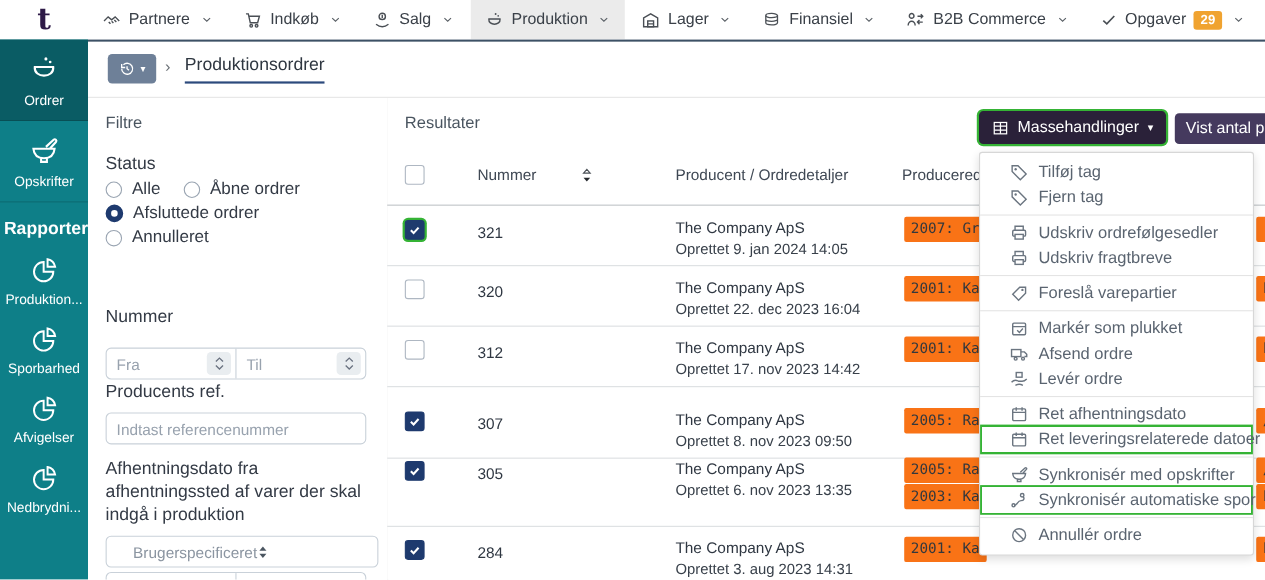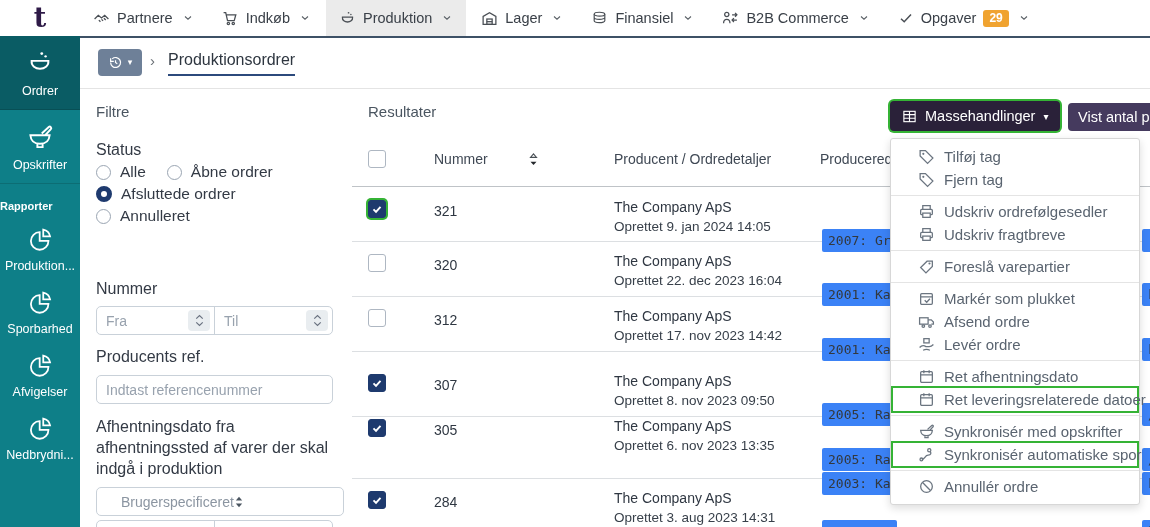--- a/index.html
+++ b/index.html
@@ -17,21 +17,21 @@
   .nav-item .nicon{color:#4a4f55;}
   .chev{color:#5a6066;margin-left:2px;}
   .badge{background:#f0a330;color:#fff;font-size:12px;font-weight:bold;border-radius:3px;padding:1px 6px;line-height:15px;}
 
   
   .sidebar{position:absolute;left:0;top:36px;width:80px;height:491px;background:#0e7f88;color:#fff;}
   .sb-item{text-align:center;padding:13px 2px 11px;border-bottom:1px solid rgba(0,0,0,.14);cursor:pointer;}
   .sb-item.active{background:#0a5c64;}
   .sb-item .sicon{margin:0 auto 7px;width:28px;height:28px;}
   .sb-label{font-size:12.5px;color:#fff;}
-  .sb-section{font-size:11px;font-weight:bold;text-align:left;padding:16px 0 4px;}
+  .sb-section{font-size:16px;font-weight:bold;text-align:right;padding:16px 0 4px;}
   .sb-report{text-align:center;padding:11px 2px 6px;cursor:pointer;}
   .sb-report .sicon{margin:0 auto 6px;width:26px;height:26px;}
 
   
   .main{position:absolute;left:80px;top:36px;width:1070px;height:491px;border-top:2px solid #3d5166;background:#fff;}
   .crumbbar{position:absolute;left:0;top:0;width:100%;height:50px;border-bottom:1px solid #e4e4e4;background:#fff;}
   .hist-btn{position:absolute;left:18px;top:11px;width:44px;height:27px;background:#6e8098;border-radius:4px;display:flex;align-items:center;justify-content:center;gap:5px;cursor:pointer;color:#fff;}
   .crumb-sep{position:absolute;left:70px;top:14px;font-size:15px;color:#6a7076;}
   .crumb-title{position:absolute;left:88px;top:13px;font-size:16px;color:#2e3640;padding-bottom:5px;border-bottom:2px solid #2c4a7c;}
 
@@ -67,21 +67,21 @@
   .th{position:absolute;top:62px;font-size:14px;color:#3f4854;}
   .sort-ic{position:absolute;left:176px;top:63px;cursor:pointer;}
   .thead-line{position:absolute;left:0;top:97px;width:798px;border-top:1px solid #bfc3c7;}
   .row{position:absolute;left:0;width:798px;border-bottom:1px solid #dcdfe2;}
   .cb{width:18px;height:18px;border:1.5px solid #aeb7c2;border-radius:3px;background:#fff;box-sizing:border-box;cursor:pointer;}
   .cb.on{background:#1e3a6e;border-color:#1e3a6e;display:flex;align-items:center;justify-content:center;}
   .cb.hl{box-shadow:0 0 0 2px #35b335;}
   .cell-num{position:absolute;left:82px;top:16px;font-size:14px;color:#2f3742;}
   .cell-prod{position:absolute;left:262px;top:10px;font-size:14px;color:#2f3742;line-height:20px;}
   .cell-created{font-size:13.5px;color:#38404a;}
-  .chip{position:absolute;background:#3b82f6;color:#33383d;font-family:"DejaVu Sans Mono",monospace;font-size:13px;line-height:17px;padding:3px 6px;border-radius:2px;white-space:nowrap;margin-top:32px;}
+  .chip{position:absolute;background:#f97316;color:#33383d;font-family:"DejaVu Sans Mono",monospace;font-size:13px;line-height:17px;padding:3px 6px;border-radius:2px;white-space:nowrap;}
 
   
   .menu{position:absolute;left:890px;top:138px;width:250px;background:#fff;border:1px solid #d7d7d7;border-radius:3px;box-shadow:0 3px 9px rgba(0,0,0,.14);padding:6px 0;z-index:20;box-sizing:border-box;}
   .mi{height:23px;display:flex;align-items:center;gap:9px;padding-left:25px;margin:0 2px;font-size:15px;color:#5a6470;cursor:pointer;white-space:nowrap;}
   .mi .micon{color:#6b7580;flex:none;}
   .mi.greenbox{box-shadow:0 0 0 2px #35b335;}
   .menu hr{border:0;border-top:1px solid #e4e4e4;margin:4px 0;}
 </style>
 </head>
 <body>
@@ -112,20 +112,34 @@
               <circle cx="10.6" cy="12.7" r="1.1"></circle>
             </svg>
           </span>
         <span>Indkøb</span>
         <span class="chev">
             <svg width="12" height="12" viewBox="0 0 16 16" fill="none" stroke="currentColor" stroke-width="1.4">
               <path d="M4 6l4 3.6L12 6"></path>
             </svg>
           </span>
       </div>
+      <div class="nav-item">
+        <span class="nicon">
+            <svg width="17" height="17" viewBox="0 0 16 16" fill="none" stroke="currentColor" stroke-width="1.2">
+              <circle cx="8" cy="4.6" r="2.7"></circle>
+              <path d="M8 3.3v2.6M2.7 11.4c2 1.6 3.8 2.1 5.3 2.1s3.3-.5 5.3-2.1"></path>
+            </svg>
+          </span>
+        <span>Salg</span>
+        <span class="chev">
+            <svg width="12" height="12" viewBox="0 0 16 16" fill="none" stroke="currentColor" stroke-width="1.4">
+              <path d="M4 6l4 3.6L12 6"></path>
+            </svg>
+          </span>
+      </div>
       <div class="nav-item active">
         <span class="nicon">
             <svg width="17" height="17" viewBox="0 0 16 16" fill="none" stroke="currentColor" stroke-width="1.2">
               <path d="M2.7 6.8h10.6M3.2 6.8c-.5 6 10.1 6 9.6 0"></path>
               <circle cx="9" cy="2.6" r=".8" fill="currentColor" stroke="none"></circle>
               <circle cx="11.2" cy="4.2" r=".7" fill="currentColor" stroke="none"></circle>
             </svg>
           </span>
         <span>Produktion</span>
         <span class="chev">
@@ -285,21 +299,21 @@
           <span class="rlabel">Afsluttede ordrer</span>
         </div>
         <div class="radio-row">
           <span class="radio"></span>
           <span class="rlabel">Annulleret</span>
         </div>
       </div>
 
       <div class="abs" style="left:16px;top:191px;">
         <div class="f-label">Nummer</div>
-        <div class="ctl numwrap" style="margin-top:8px;">
+        <div class="ctl numwrap" style="margin-top:18px;">
           <div class="numhalf">
             <input type="text" placeholder="Fra" style="">
             <span class="spin">
                 <svg width="9" height="13" viewBox="0 0 8 12" fill="none" stroke="#6a7280" stroke-width="1.1">
                   <path d="M1 4.3 4 1.4l3 2.9M1 7.7l3 2.9 3-2.9"></path>
                 </svg>
               </span>
           </div>
           <div class="numhalf">
             <input type="text" placeholder="Til" style="">

